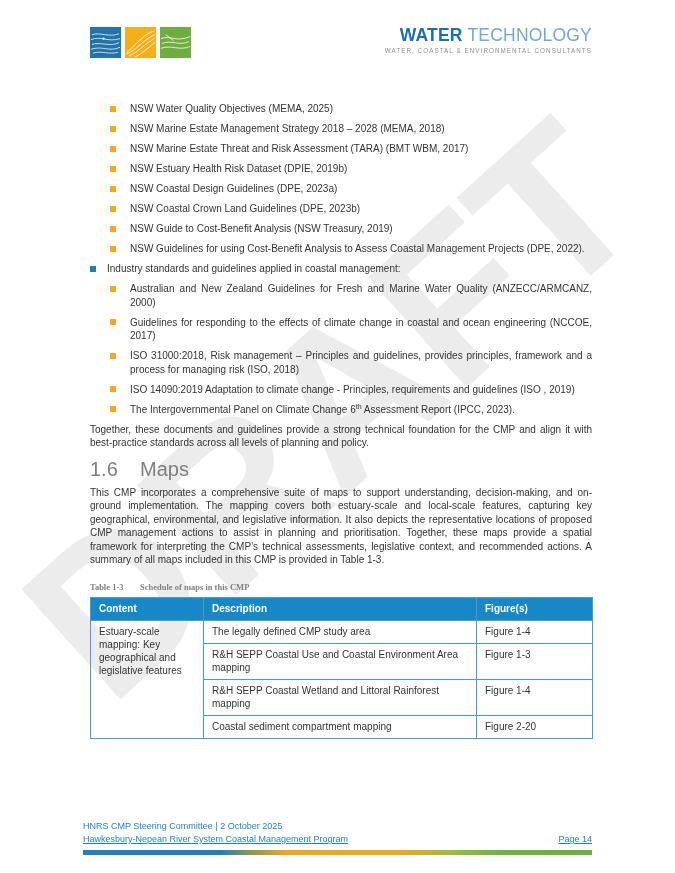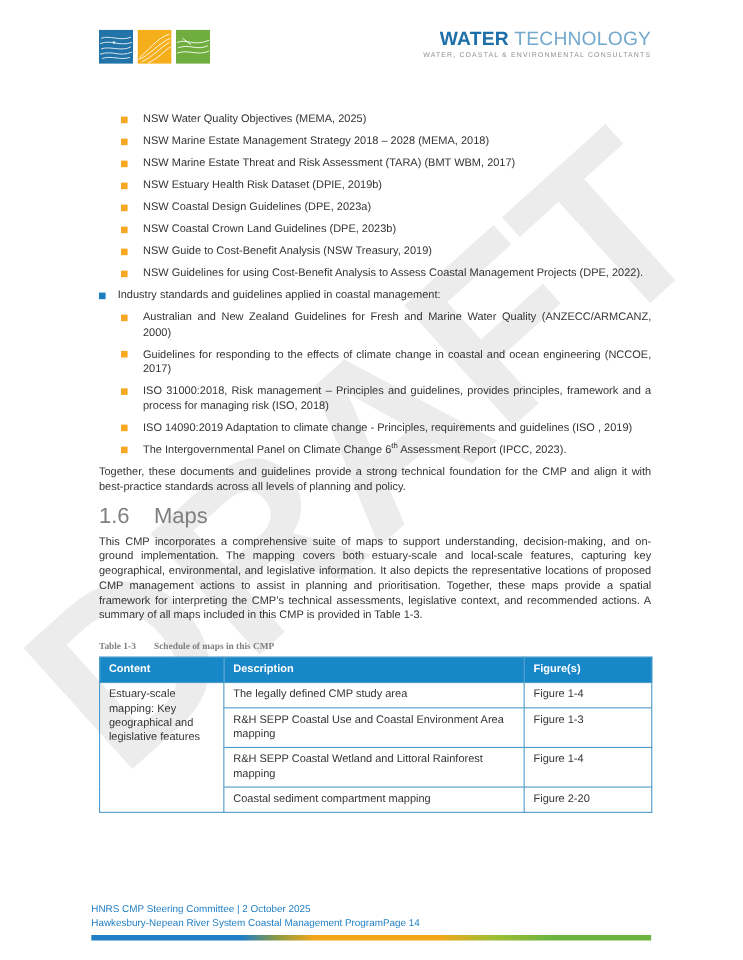--- a/index.html
+++ b/index.html
@@ -40,21 +40,21 @@
   .section-heading{display:flex;margin:11px 0 8px 0;font-size:20px;color:#7f7f7f;line-height:17px;}
   .section-heading .num{width:50px;flex:0 0 50px;}
   .caption{display:flex;margin:15px 0 4px 0;font-size:8.5px;font-weight:bold;color:#7f7f7f;line-height:11px;font-family:Liberation Serif, serif;}
   .caption .num{width:50px;flex:0 0 50px;}
   
   table.maps{border-collapse:collapse;width:502px;table-layout:fixed;}
   table.maps th,table.maps td{border:1px solid #4d9bc9;vertical-align:top;font-size:10px;line-height:13px;padding:4px 8px 5px 8px;text-align:left;}
   table.maps th{background:#1787c8;color:#ffffff;font-weight:bold;}
   
   .footer{position:absolute;left:83px;right:83px;bottom:18px;z-index:1;color:#1f7ec4;font-size:9px;line-height:13px;}
-  .footer-row2{display:flex;}
+  .footer-row2{display:flex;justify-content:space-between;text-decoration:underline;}
   .gradbar{margin-top:4px;height:5px;width:100%;
     background:linear-gradient(90deg,#1f7ec4 0%,#1f7ec4 27%,#8a9a46 33%,#f2a71b 40%,#f2a71b 62%,#9ebe33 72%,#6db33f 82%,#6db33f 100%);}
 </style>
 </head>
 <body>
 
 <div class="page">
 
   <div class="watermark">DRAFT</div>
 

